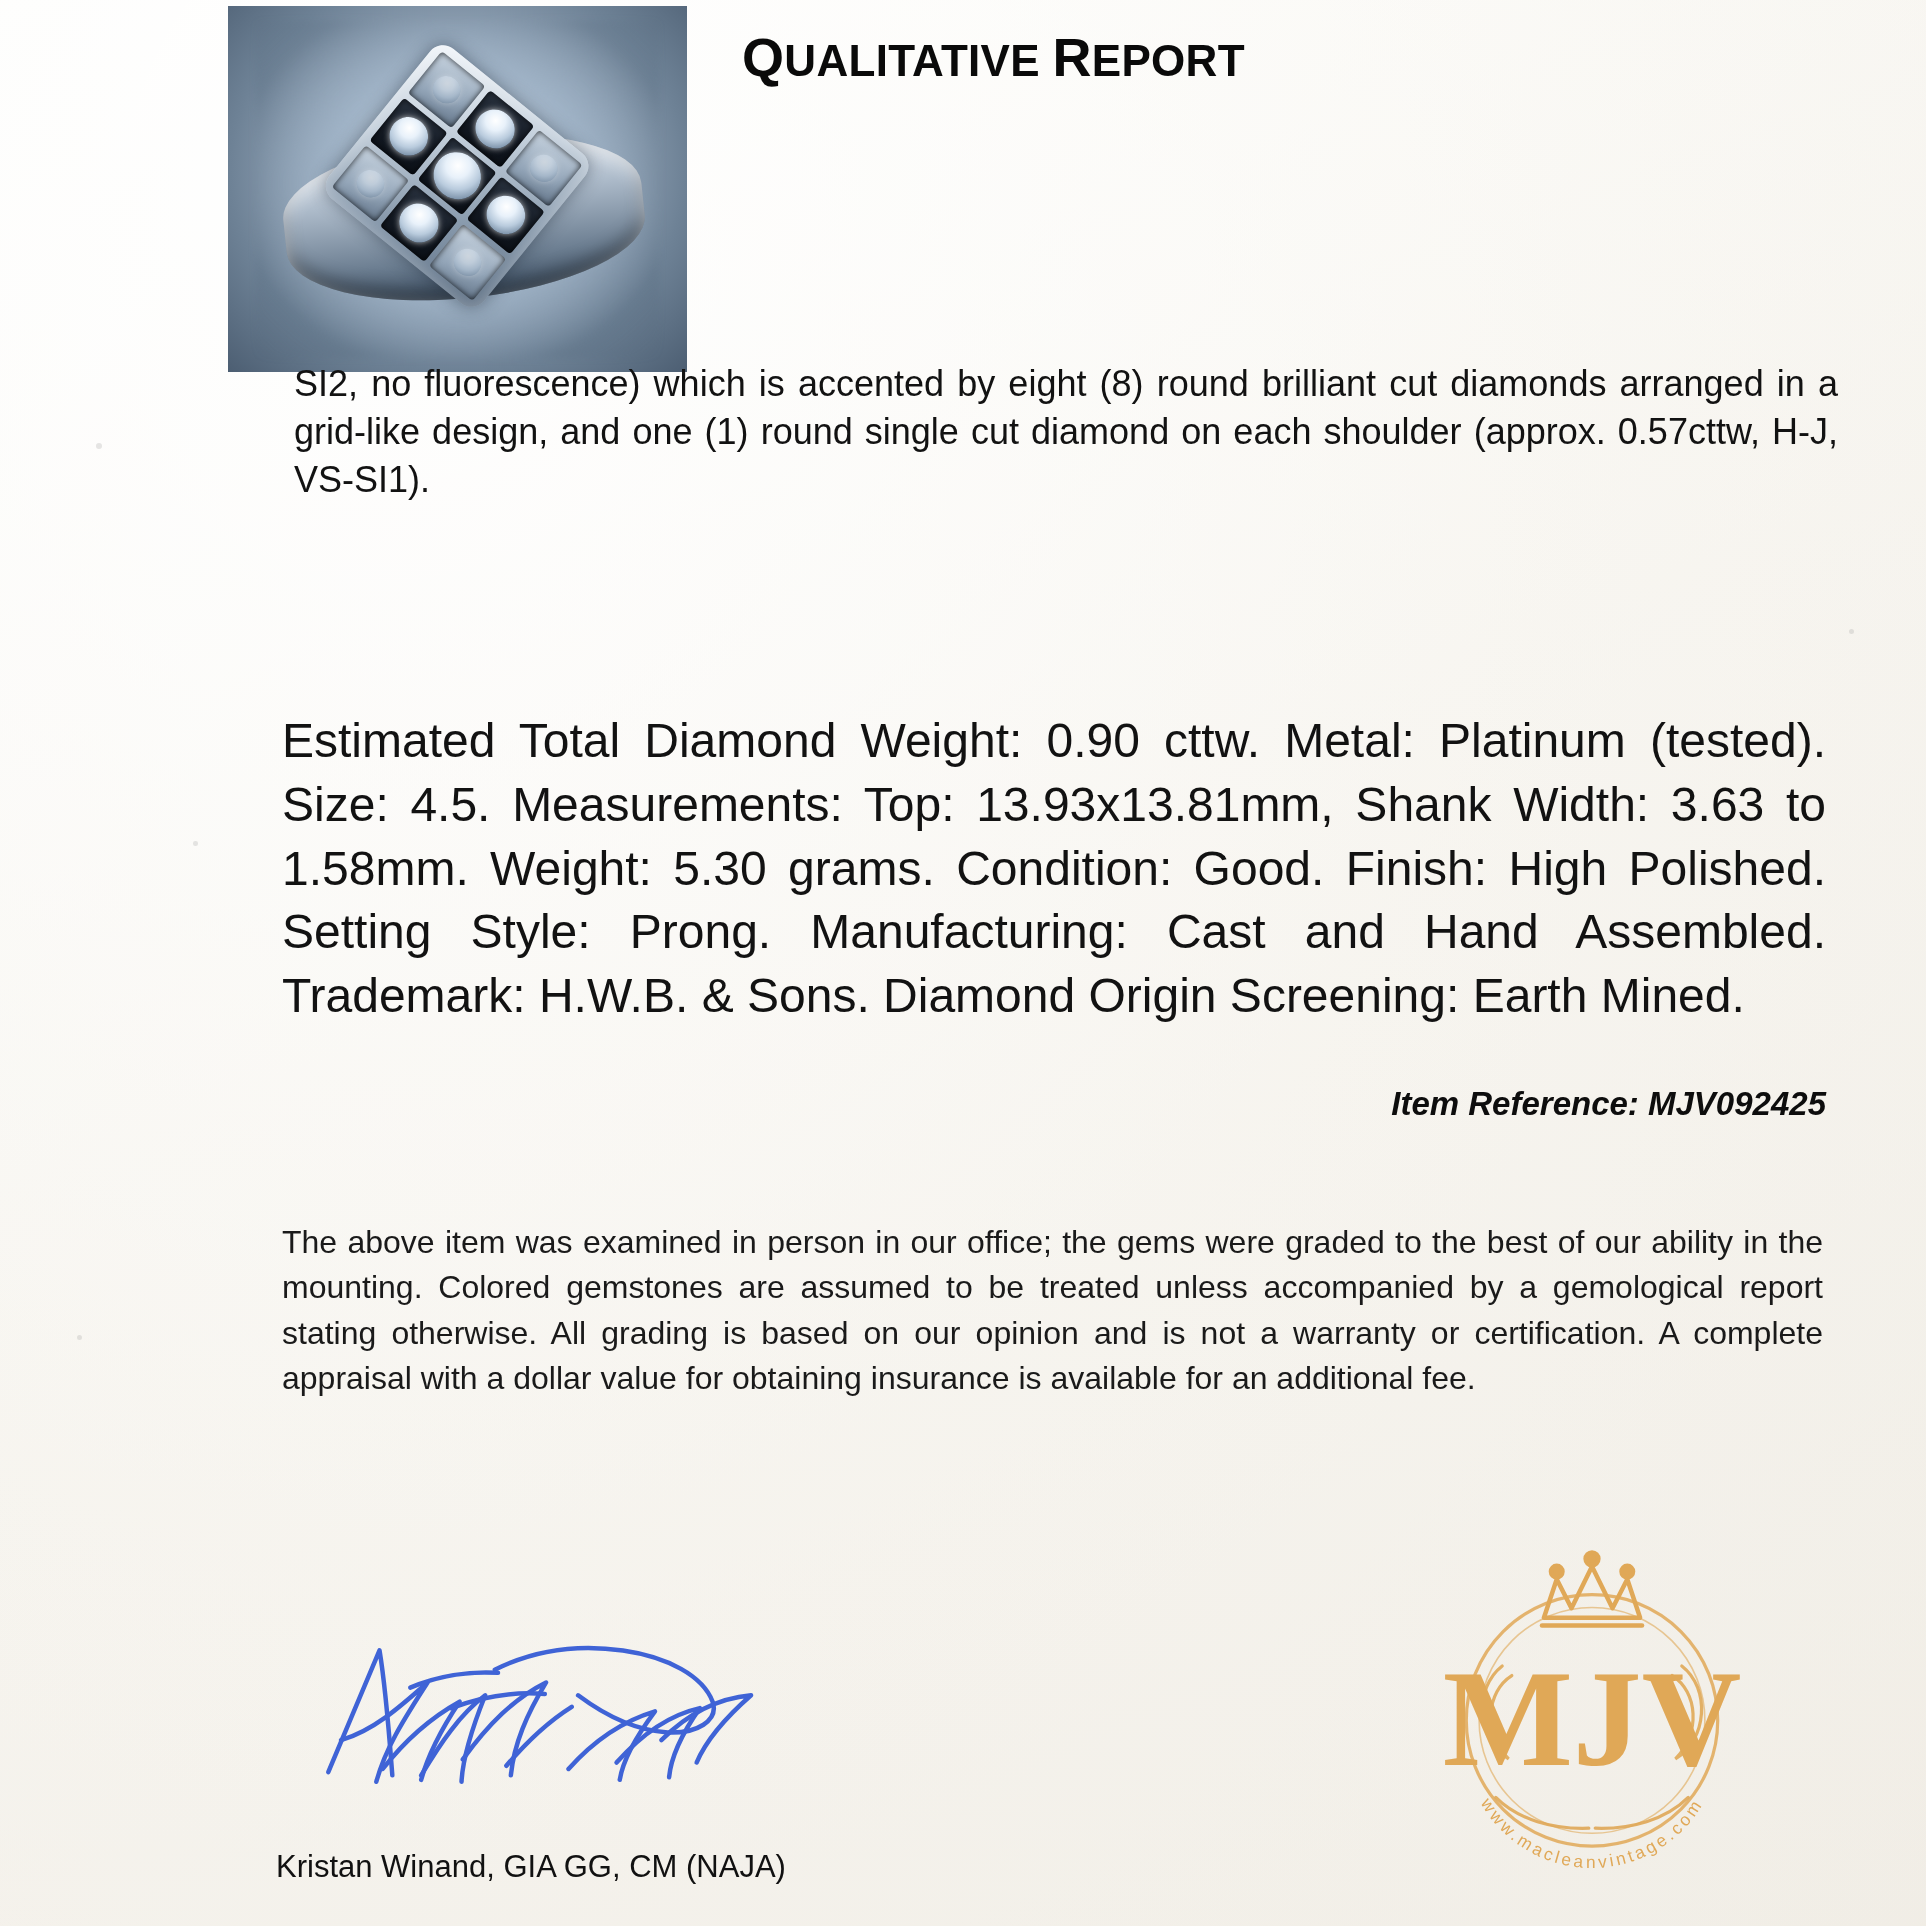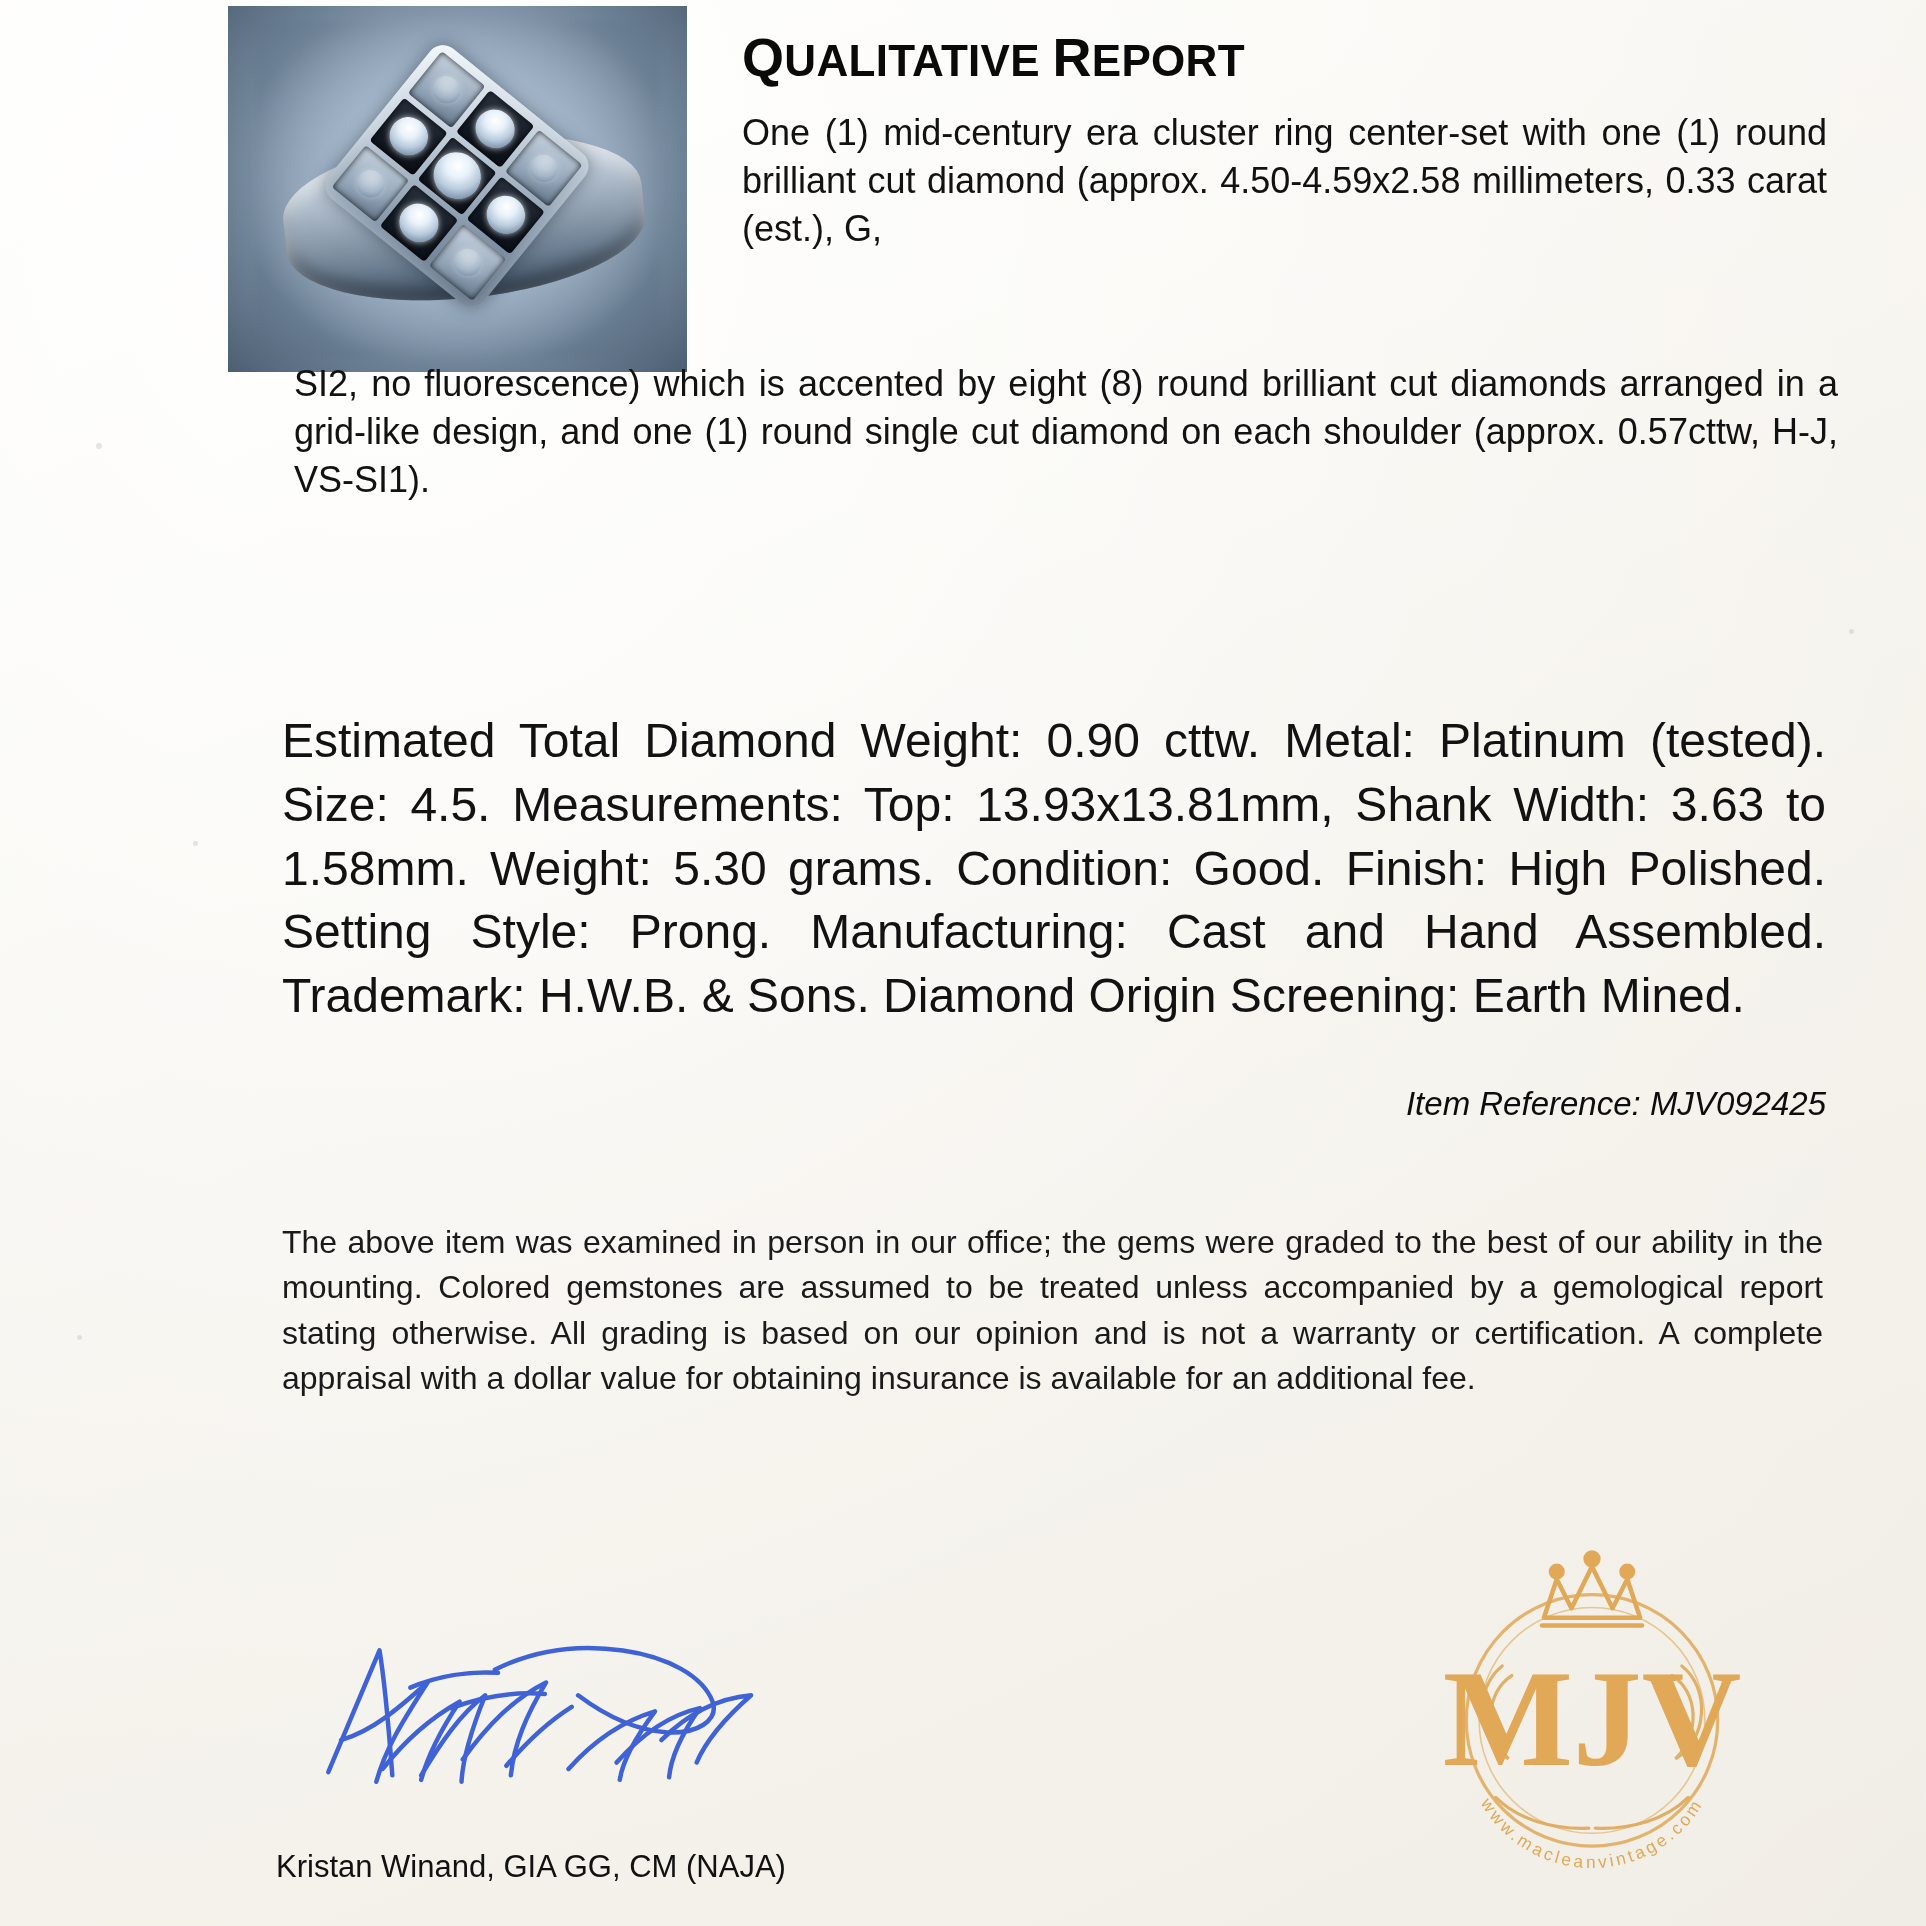--- a/index.html
+++ b/index.html
@@ -161,21 +161,21 @@
     font-size: 48px;
     line-height: 1.33;
     text-align: justify;
     color: #121212;
   }
   .item-ref {
     position: absolute;
     right: 100px;
     top: 1085px;
     font-size: 33px;
-    font-weight: normal;
+    font-weight: bold;
     font-style: italic;
     color: #0d0d0d;
     white-space: nowrap;
   }
 
   .disclaimer {
     position: absolute;
     left: 282px;
     top: 1220px;
     width: 1541px;
@@ -264,21 +264,20 @@
             <span class="stone"></span>
           </div>
       </div>
     </div>
   </div>
 
   <div class="report-title">
     <span class="cap">Q</span><span>UALITATIVE </span><span class="cap">R</span><span>EPORT</span>
   </div>
 
-  <div class="body-col">One (1) mid-century era cluster ring center-set with one (1) round brilliant cut diamond (approx. 4.50-4.59x2.58 millimeters, 0.33 carat (est.), G,</div>
 
   <div class="body-full">SI2, no fluorescence) which is accented by eight (8) round brilliant cut diamonds arranged in a grid-like design, and one (1) round single cut diamond on each shoulder (approx. 0.57cttw, H-J, VS-SI1).</div>
 
   <div class="para-2">Estimated Total Diamond Weight: 0.90 cttw. Metal: Platinum (tested). Size: 4.5. Measurements: Top: 13.93x13.81mm, Shank Width: 3.63 to 1.58mm. Weight: 5.30 grams. Condition: Good. Finish: High Polished. Setting Style: Prong. Manufacturing: Cast and Hand Assembled. Trademark: H.W.B. &amp; Sons. Diamond Origin Screening: Earth Mined.</div>
 
   <div class="item-ref">Item Reference: MJV092425</div>
 
   <div class="disclaimer">The above item was examined in person in our office; the gems were graded to the best of our ability in the mounting. Colored gemstones are assumed to be treated unless accompanied by a gemological report stating otherwise. All grading is based on our opinion and is not a warranty or certification. A complete appraisal with a dollar value for obtaining insurance is available for an additional fee.</div>
 
   <svg class="signature" viewBox="0 0 830 320">

